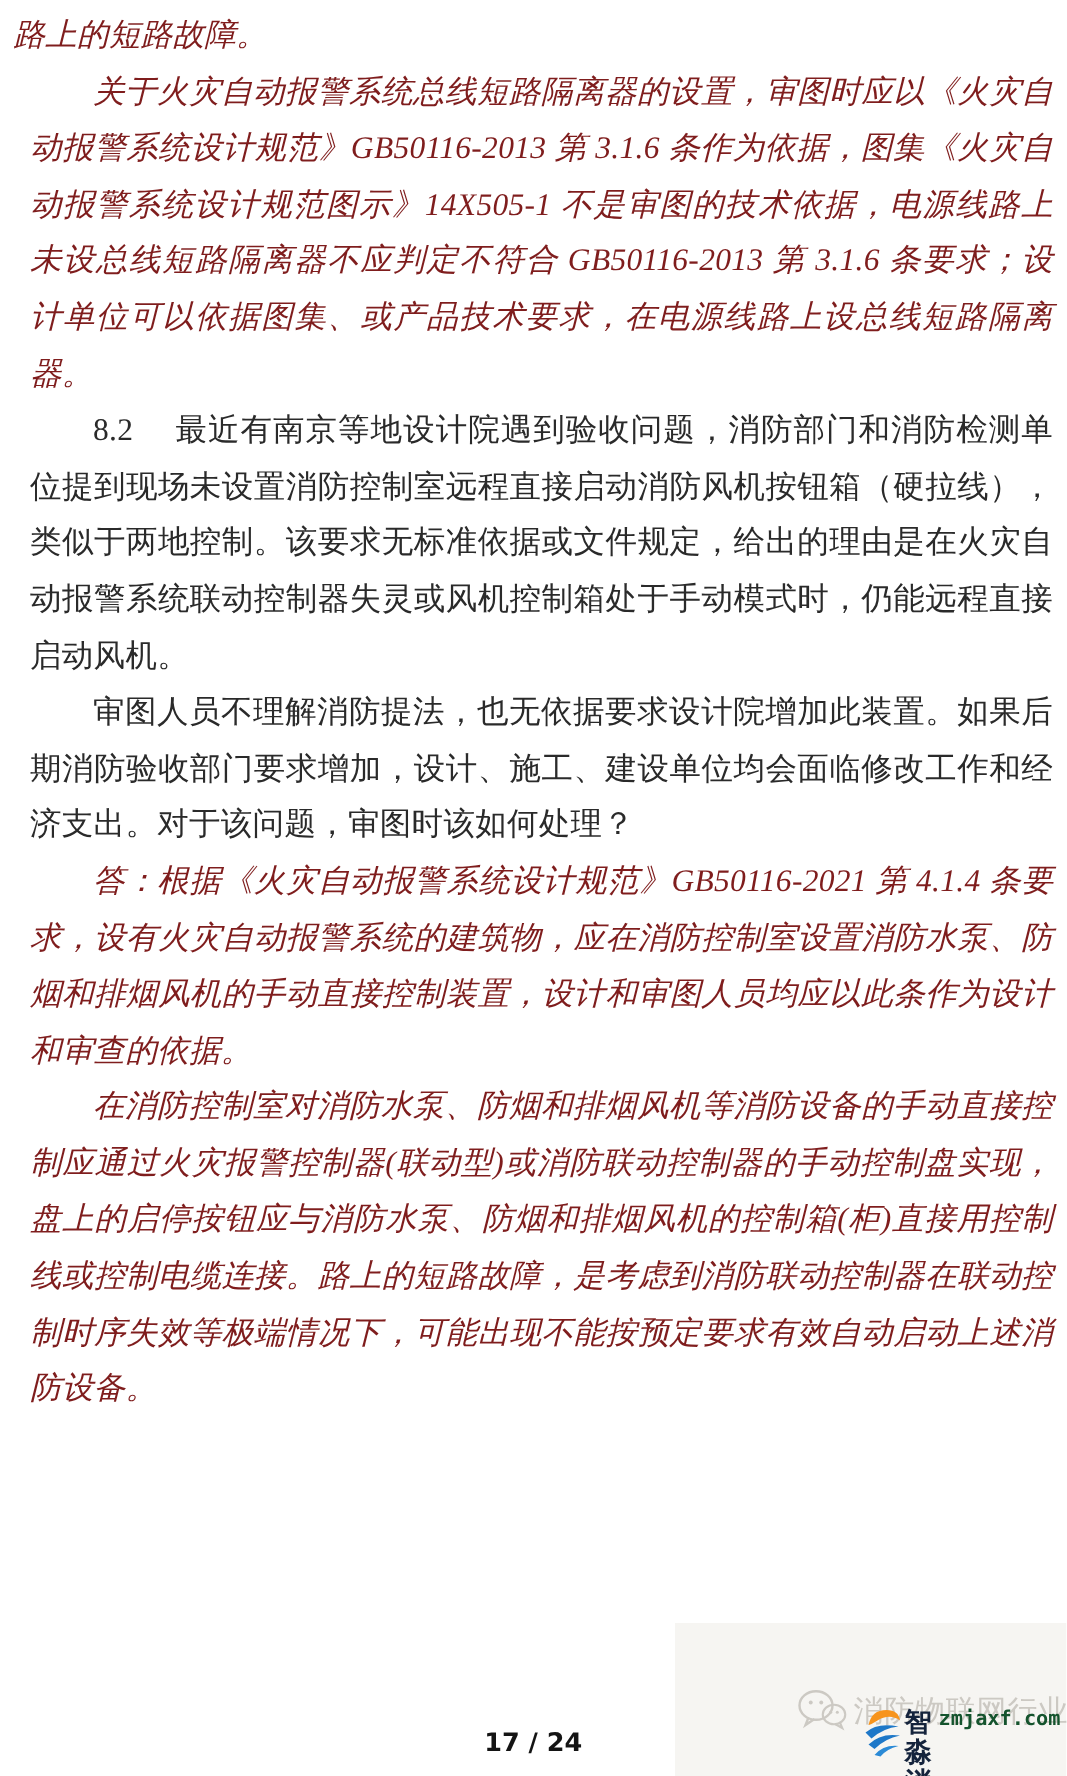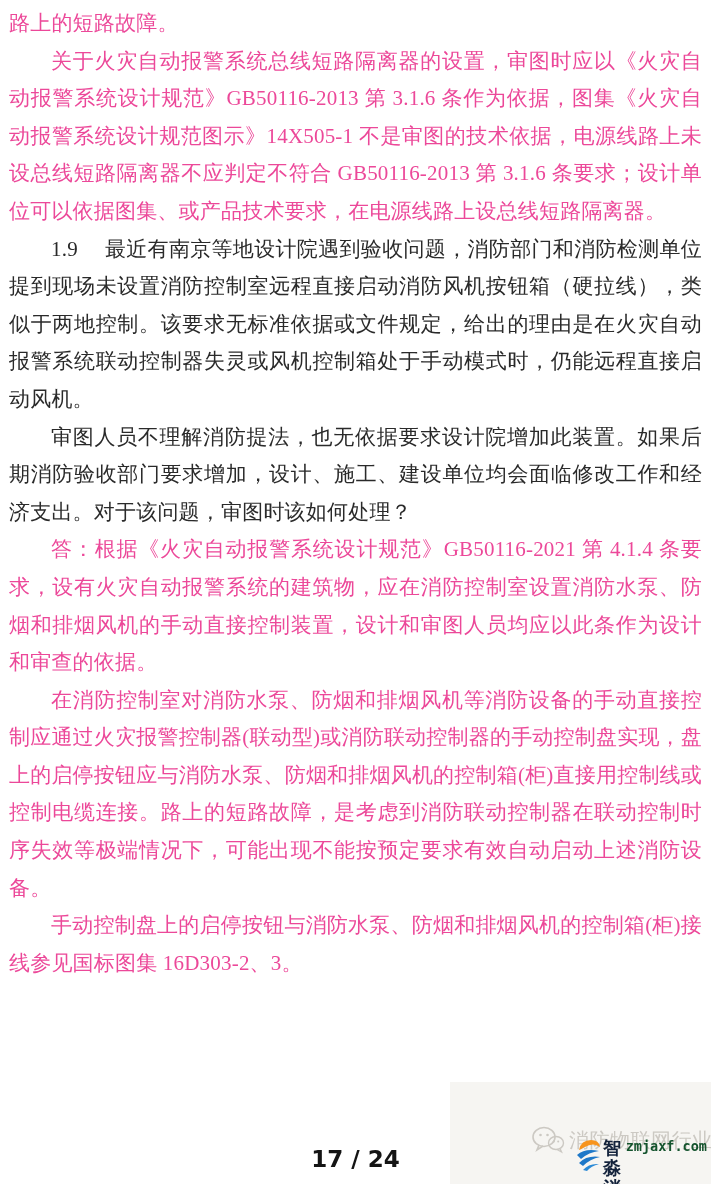--- a/index.html
+++ b/index.html
@@ -22,42 +22,42 @@
   }
   .content {
     padding: 5px 9px 0 9px;
     font-size: 21px;
     line-height: 37.6px;
     text-align: justify;
     text-align-last: left;
     letter-spacing: 0.2px;
   }
   .content p { margin: 0; }
-  .content p.indent { text-indent: 2em; }
-  .red   { color: #ec4899; }
+  .content p.indent { text-indent: 2em; margin-left: 11px; }
+  .red   { color: #7f1d1d; font-style: italic; }
   .black { color: #2a2a2a; }
   .p-first-red { margin-top: 8px; }
   .p-section-gap { margin-top: 38px; }
 
   
   .wm-backdrop {
     position: absolute;
     right: 0; bottom: 0;
     width: 261px; height: 102px;
     background: #f6f5f2;
   }
 
   .footer-pagenum {
     position: absolute;
     left: 0; right: 0;
     bottom: 12px;
     text-align: center;
     font-family: "DejaVu Sans", "Liberation Sans", sans-serif;
     font-weight: bold;
-    font-size: 23px;
+    font-size: 17px;
     color: #141414;
   }
 
   .watermark {
     position: absolute;
     right: 4px;
     bottom: 6px;
     width: 176px;
     height: 52px;
   }
@@ -102,25 +102,24 @@
 </head>
 <body>
 
 <div class="page">
 
   <div class="wm-backdrop"></div>
 
   <div class="content">
     <p class="red">路上的短路故障。</p>
     <p class="red indent p-first-red">关于火灾自动报警系统总线短路隔离器的设置，审图时应以《火灾自动报警系统设计规范》GB50116-2013 第 3.1.6 条作为依据，图集《火灾自动报警系统设计规范图示》14X505-1 不是审图的技术依据，电源线路上未设总线短路隔离器不应判定不符合 GB50116-2013 第 3.1.6 条要求；设计单位可以依据图集、或产品技术要求，在电源线路上设总线短路隔离器。</p>
-    <p class="black indent p-section-gap">1.9　 最近有南京等地设计院遇到验收问题，消防部门和消防检测单位提到现场未设置消防控制室远程直接启动消防风机按钮箱（硬拉线），类似于两地控制。该要求无标准依据或文件规定，给出的理由是在火灾自动报警系统联动控制器失灵或风机控制箱处于手动模式时，仍能远程直接启动风机。</p>
+    <p class="black indent p-section-gap">8.2　 最近有南京等地设计院遇到验收问题，消防部门和消防检测单位提到现场未设置消防控制室远程直接启动消防风机按钮箱（硬拉线），类似于两地控制。该要求无标准依据或文件规定，给出的理由是在火灾自动报警系统联动控制器失灵或风机控制箱处于手动模式时，仍能远程直接启动风机。</p>
     <p class="black indent">审图人员不理解消防提法，也无依据要求设计院增加此装置。如果后期消防验收部门要求增加，设计、施工、建设单位均会面临修改工作和经济支出。对于该问题，审图时该如何处理？</p>
     <p class="red indent">答：根据《火灾自动报警系统设计规范》GB50116-2021 第 4.1.4 条要求，设有火灾自动报警系统的建筑物，应在消防控制室设置消防水泵、防烟和排烟风机的手动直接控制装置，设计和审图人员均应以此条作为设计和审查的依据。</p>
     <p class="red indent">在消防控制室对消防水泵、防烟和排烟风机等消防设备的手动直接控制应通过火灾报警控制器(联动型)或消防联动控制器的手动控制盘实现，盘上的启停按钮应与消防水泵、防烟和排烟风机的控制箱(柜)直接用控制线或控制电缆连接。路上的短路故障，是考虑到消防联动控制器在联动控制时序失效等极端情况下，可能出现不能按预定要求有效自动启动上述消防设备。</p>
-    <p class="red indent">手动控制盘上的启停按钮与消防水泵、防烟和排烟风机的控制箱(柜)接线参见国标图集 16D303-2、3。</p>
   </div>
 
   <div class="footer-pagenum">17 / 24</div>
 
   <div class="watermark">
     <div class="wm-gray-row">
       <span style="display:inline-block;width:34px;height:28px;">
         <svg width="34" height="28" viewBox="0 0 34 28">
           <ellipse cx="13" cy="11" rx="11" ry="9.5" fill="none" stroke="#ccc9c3" stroke-width="1.6"></ellipse>
           <path d="M8 19 L6 24 L12 20" fill="none" stroke="#ccc9c3" stroke-width="1.6"></path>

